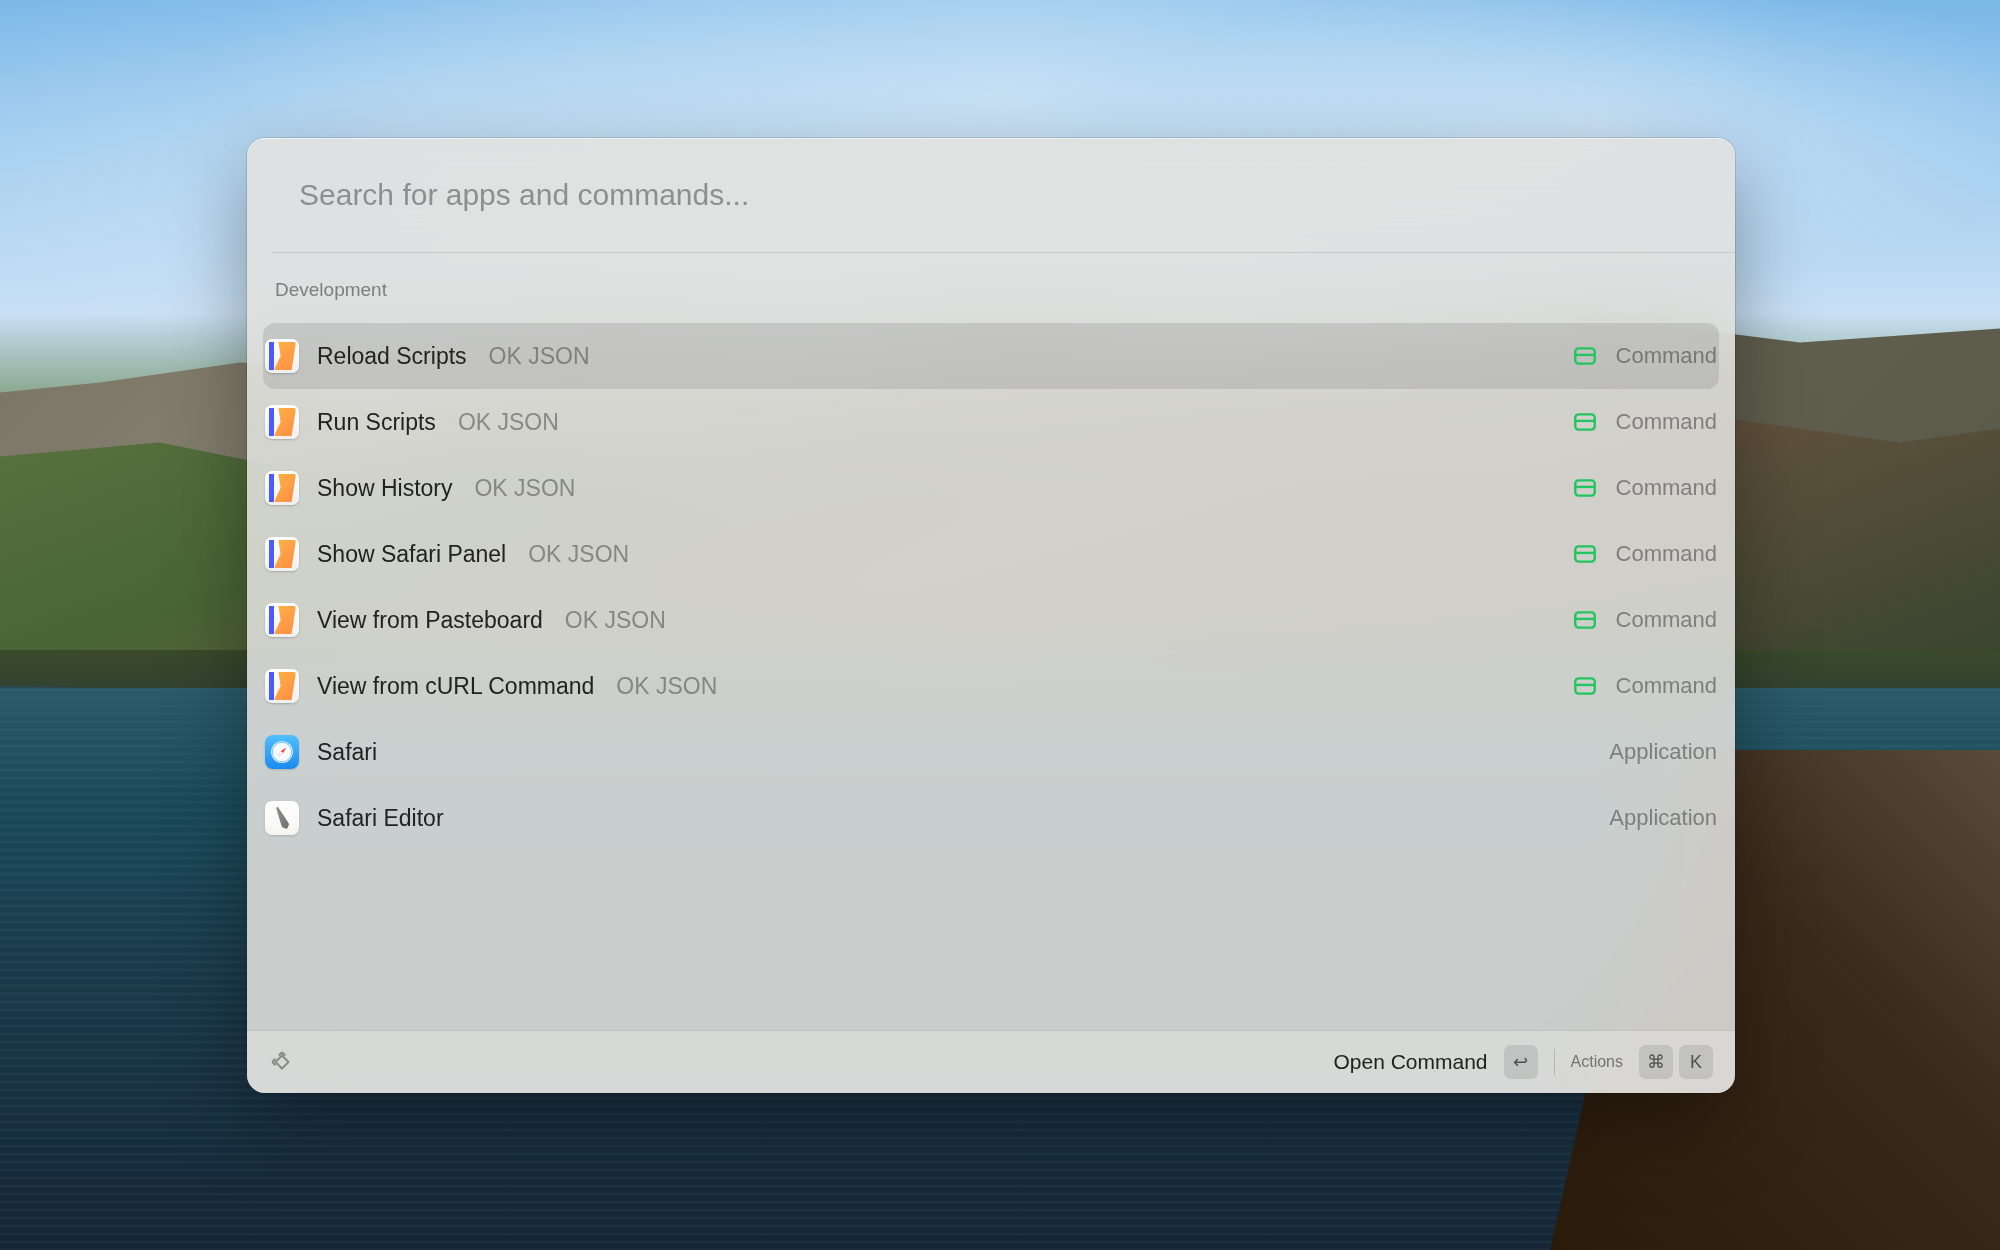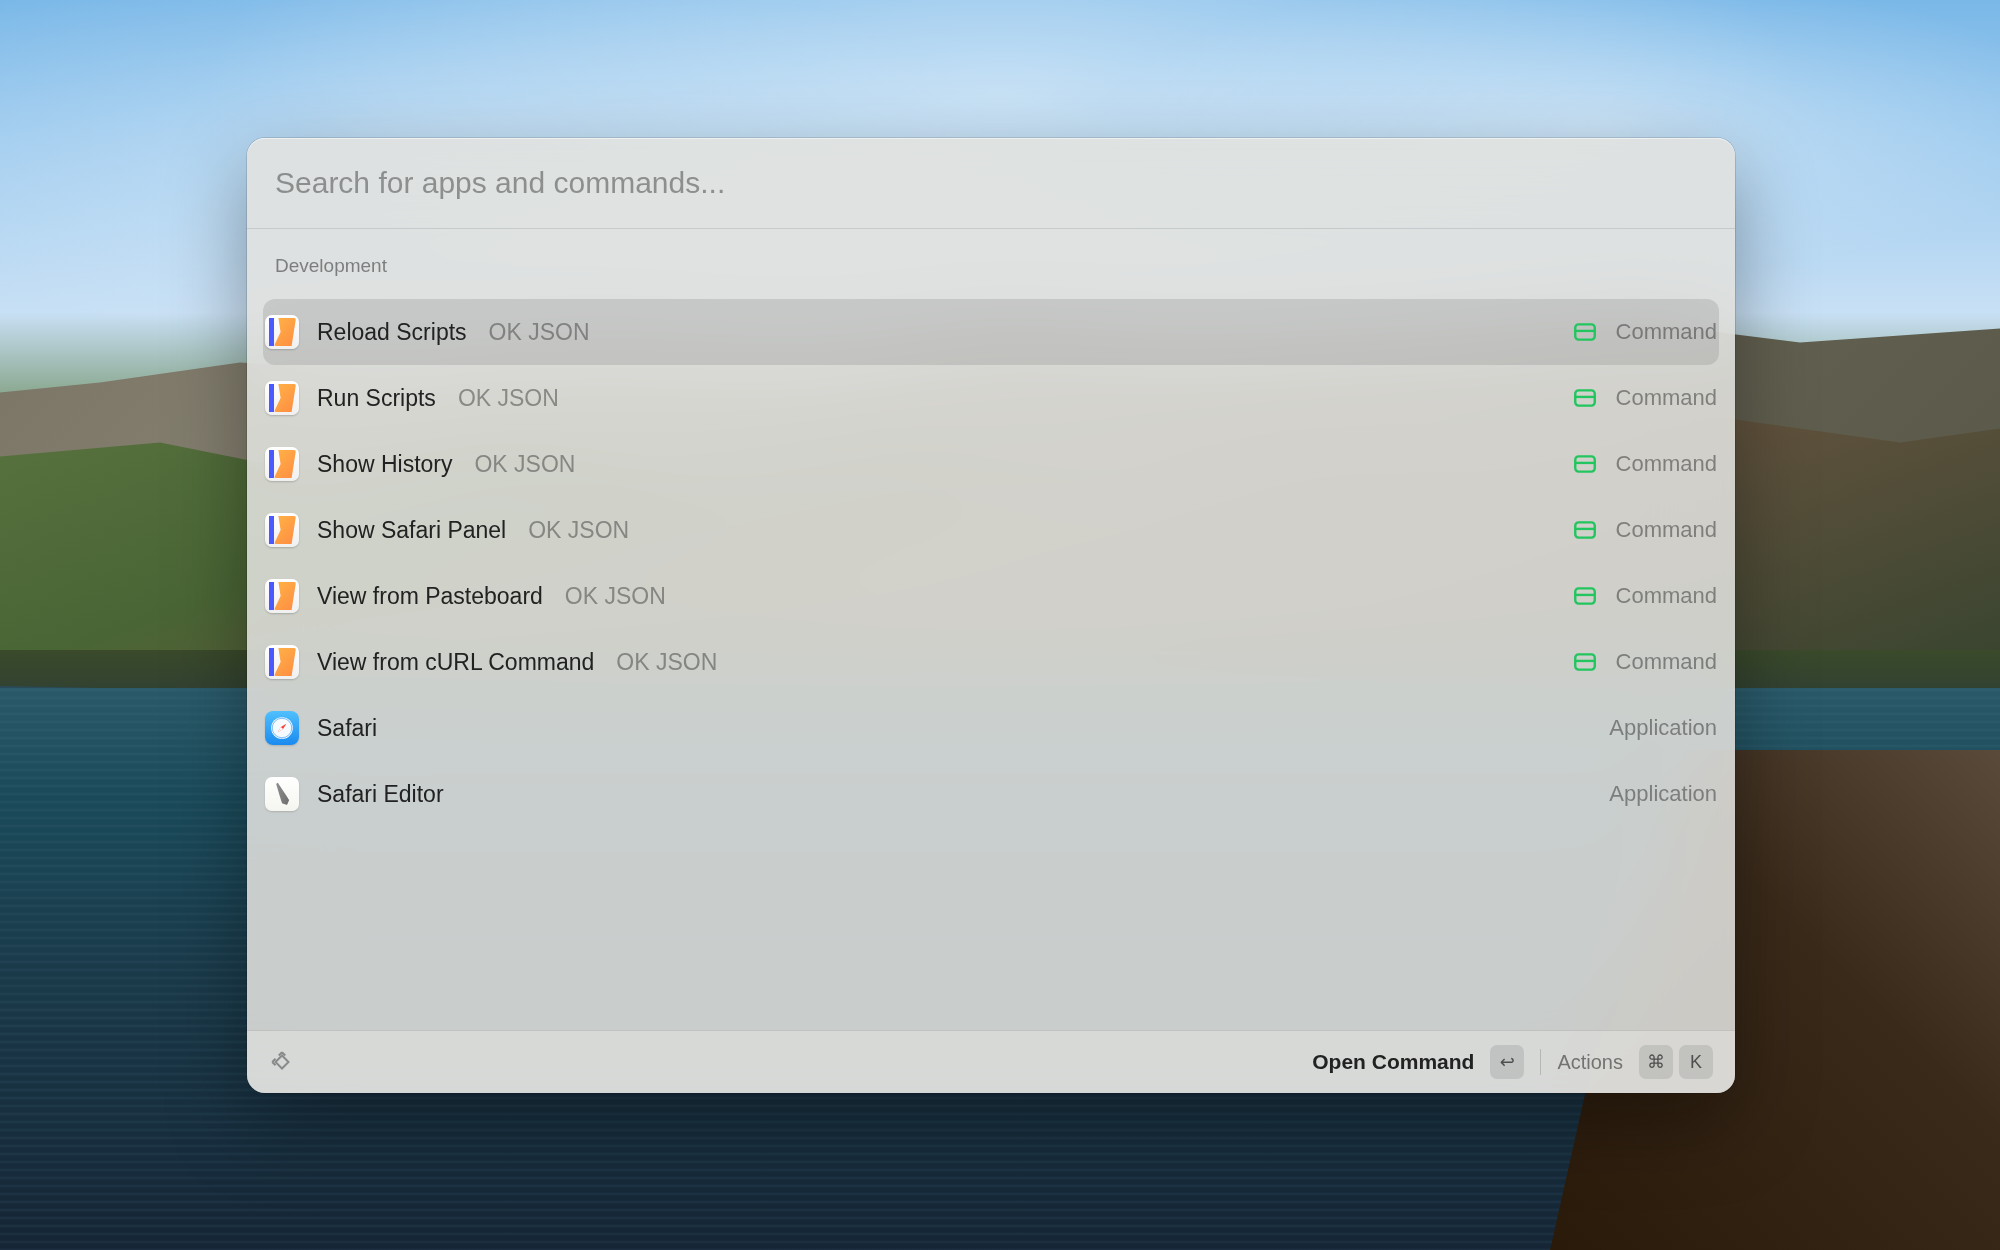--- a/index.html
+++ b/index.html
@@ -129,22 +129,23 @@
       box-shadow: 
         0 0 0 1px rgba(0,0,0,0.12),
         0 30px 80px rgba(0,0,0,0.35),
         inset 0 1px 0 rgba(255,255,255,0.5);
       display: flex;
       flex-direction: column;
       overflow: hidden;
     }
     
     .search-area {
-      padding: 28px 28px;
+      padding: 40px 28px;
       border-bottom: 1px solid rgba(0,0,0,0.1);
+      margin-left: 24px;
     }
     
     .search-input {
       width: 100%;
       border: none;
       background: transparent;
       font-size: 30px;
       color: #333;
       outline: none;
       font-family: inherit;
@@ -286,25 +287,25 @@
       opacity: 0.6;
     }
     
     .footer-spacer {
       flex: 1;
     }
     
     .footer-label {
       font-size: 21px;
       color: #222;
-      font-weight: 700;
+      font-weight: 400;
     }
     
     .footer-actions-label {
-      font-size: 20px;
+      font-size: 16px;
       color: rgba(60,60,60,0.65);
     }
     
     .key {
       display: inline-flex;
       align-items: center;
       justify-content: center;
       min-width: 34px;
       height: 34px;
       padding: 0 8px;

